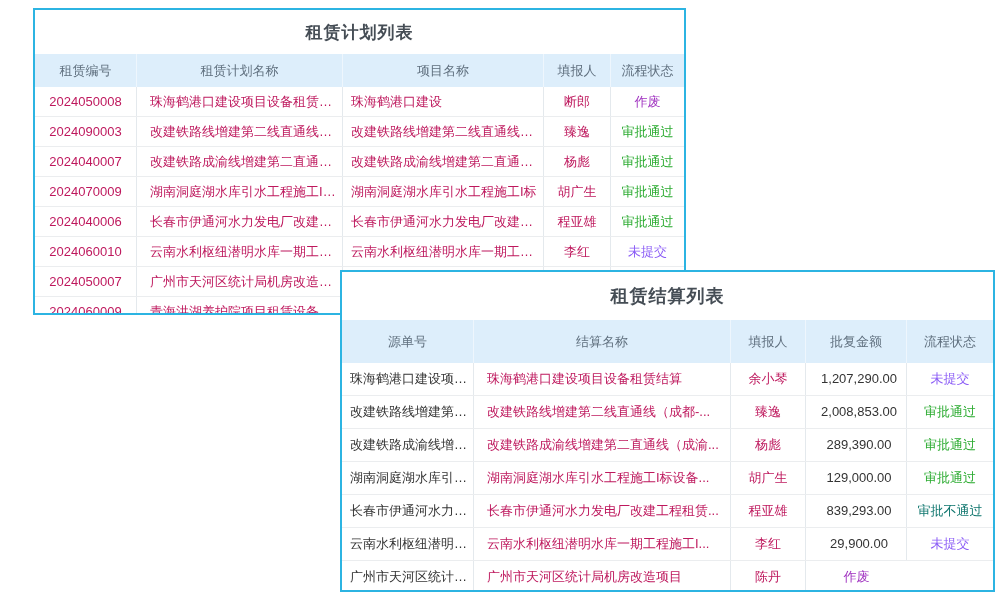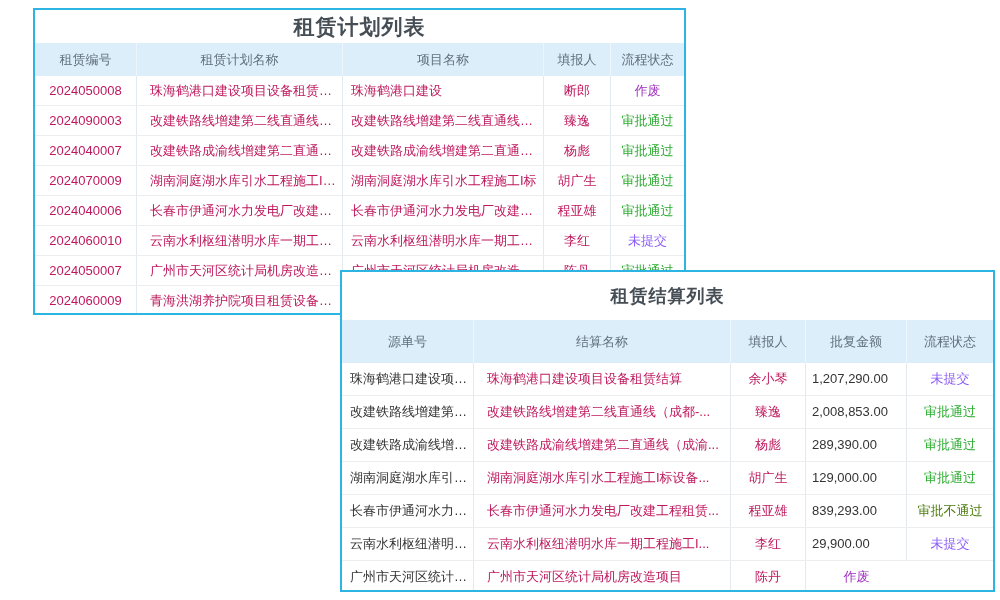--- a/index.html
+++ b/index.html
@@ -10,21 +10,21 @@
   *{box-sizing:border-box}
   .card{
     position:absolute;background:#fff;border:2px solid #2cb4e2;overflow:hidden;
   }
   .card-plan{left:33px;top:8px;width:653px;height:307px;z-index:1}
   .card-settle{left:340px;top:270px;width:655px;height:322px;z-index:2}
   .card-title{
     display:flex;align-items:center;justify-content:center;
     font-weight:bold;color:#454d55;letter-spacing:1px;
   }
-  .card-plan .card-title{height:33px;font-size:21px}
+  .card-plan .card-title{height:44px;font-size:17px}
   .card-settle .card-title{height:48px;font-size:18px}
   .grid{display:grid}
   .t1{grid-template-columns:102px 206px 201px 67px 73px}
   .t2{grid-template-columns:132px 257px 75px 101px 86px}
   .thead{background:#ddeefb;color:#5f6f7e;font-size:13px}
   .card-plan .thead{height:33px}
   .card-settle .thead{height:43px}
   .th{
     display:flex;align-items:center;justify-content:center;
     border-right:1px solid #eef6fd;overflow:hidden;white-space:nowrap;
@@ -35,27 +35,27 @@
   .card-settle .trow{height:33px}
   .td{
     display:block;border-right:1px solid #e4e9ed;
     overflow:hidden;white-space:nowrap;text-overflow:ellipsis;
     padding:0 6px;
   }
   .card-plan .td{line-height:29px}
   .card-settle .td{line-height:32px}
   .td:last-child{border-right:none}
   .t-center{text-align:center}
-  .t-right{text-align:left;padding-right:0}
+  .t-right{text-align:center;padding-right:0}
   .pad{padding-left:13px}
   .pad-s{padding-left:8px}
   .link{color:#be185d}
   .dark{color:#333}
   .st-approved{color:#2bab30}
-  .st-rejected{color:#4d7c0f}
+  .st-rejected{color:#0f766e}
   .st-unsubmitted{color:#8b5cf6}
   .st-voided{color:#a032c0}
 </style>
 </head>
 <body>
 
 <section class="card card-plan">
   <div class="card-title">租赁计划列表</div>
 
   <div class="grid t1 thead">

